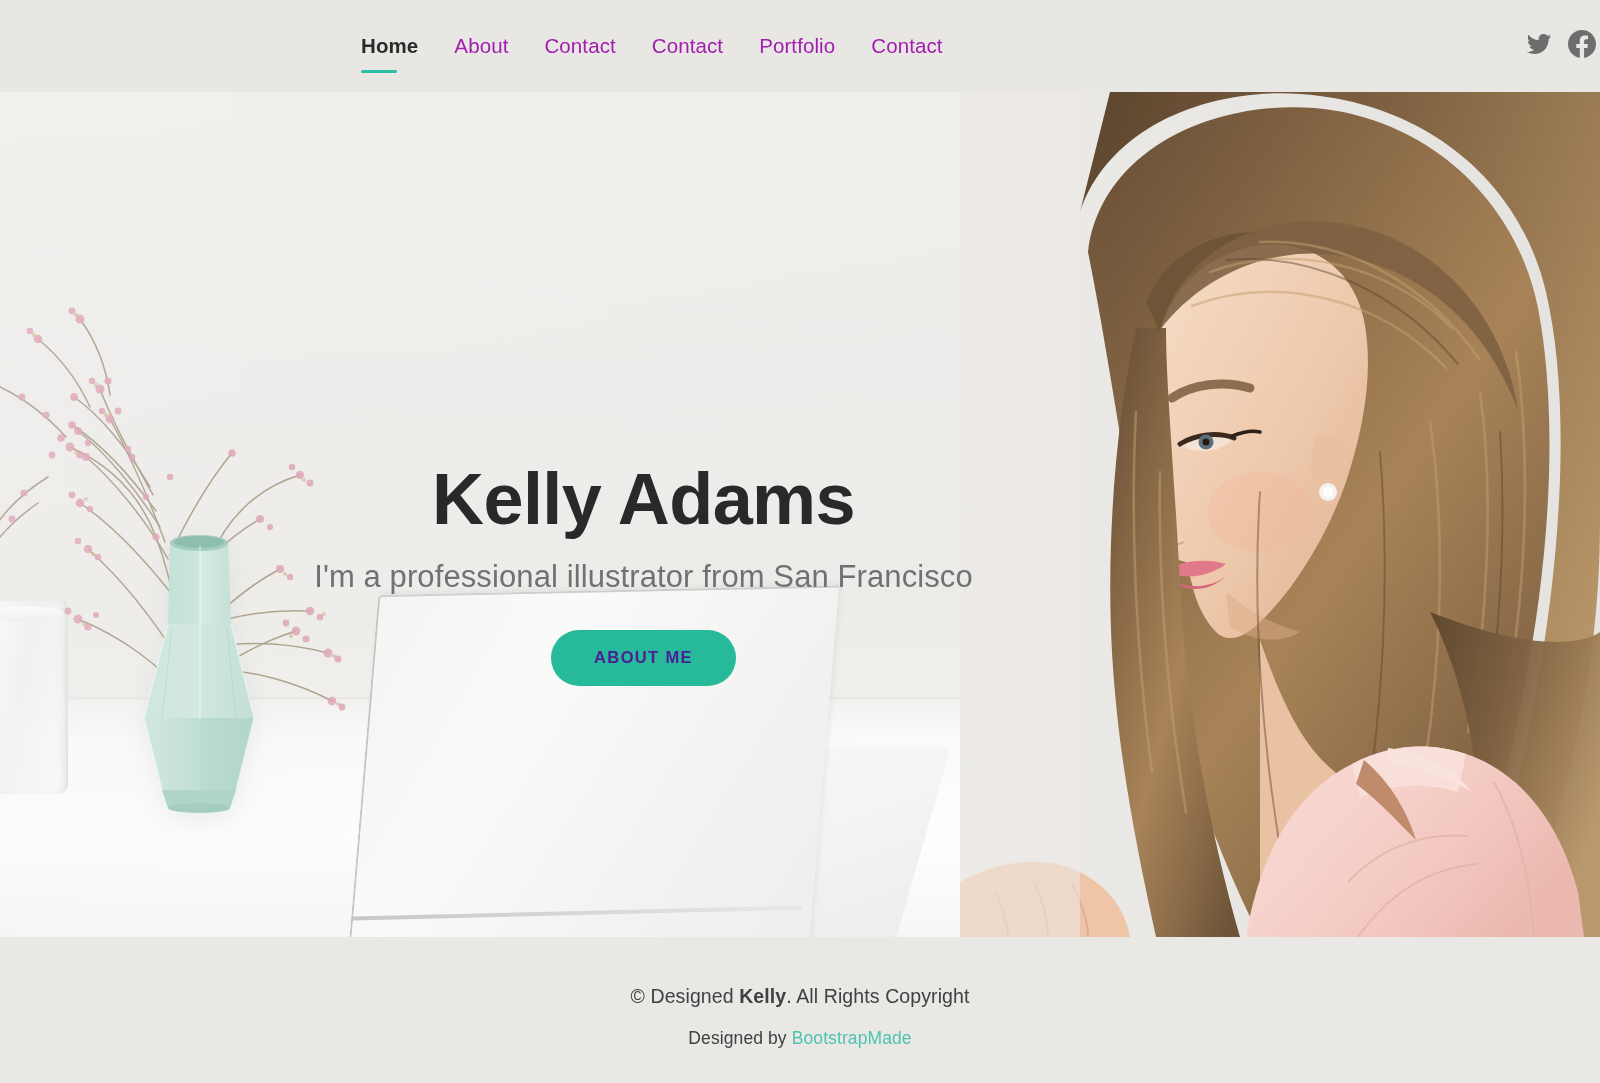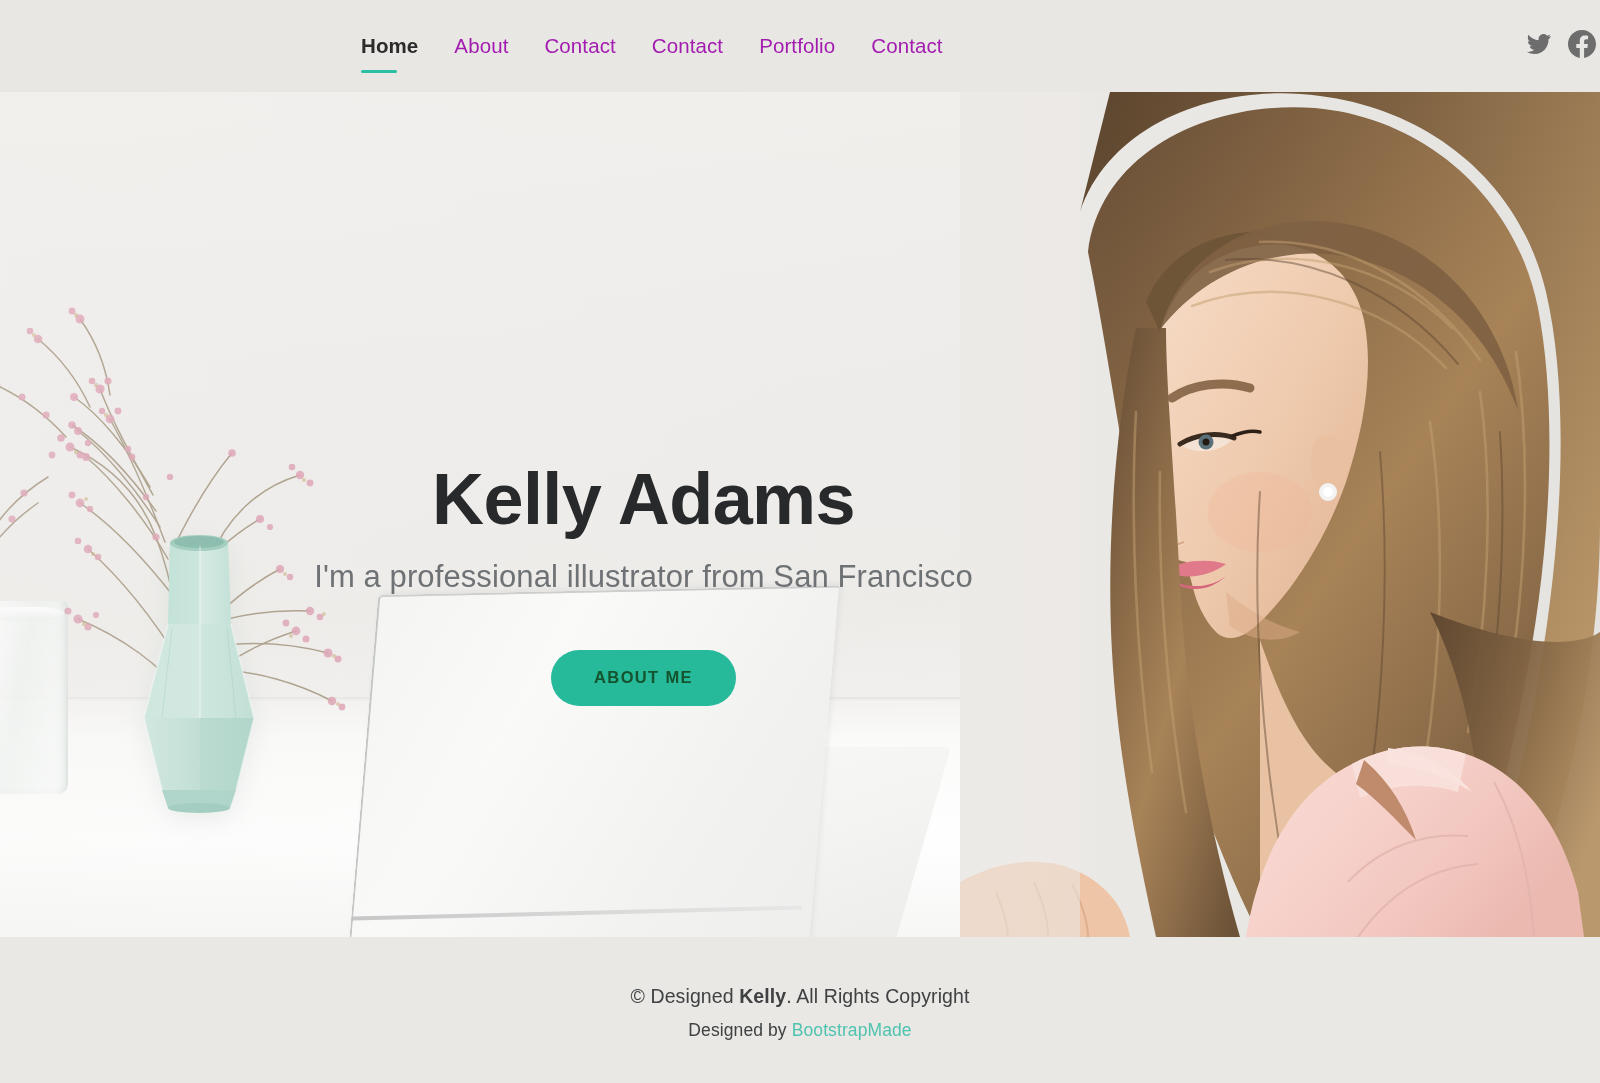--- a/index.html
+++ b/index.html
@@ -172,25 +172,25 @@
   .hero-subtitle {
     margin-top: 21px;
     font-size: 31px;
     color: #6f7275;
     font-weight: 400;
     letter-spacing: .1px;
     margin-left: -301px;
   }
   .hero-btn {
     display: inline-block;
-    margin-top: 55px;
+    margin-top: 35px;
     margin-left: -301px;
     padding: 18px 43px 19px;
     background: #26b99a;
-    color: #14532d;
+    color: #4c1d95;
     font-size: 16.5px;
     font-weight: 600;
     letter-spacing: 1.35px;
     border: none;
     border-radius: 50px;
     cursor: pointer;
     font-family: "Liberation Sans", sans-serif;
   }
 
   
@@ -203,21 +203,21 @@
     padding-top: 48px;
     z-index: 20;
   }
   .copyright {
     font-size: 19.5px;
     color: #3f4142;
     letter-spacing: .1px;
   }
   .copyright b { font-weight: 700; }
   .credits {
-    margin-top: 12px;
+    margin-top: 20px;
     font-size: 17.5px;
     color: #3f4142;
     letter-spacing: .1px;
   }
   .credits a { color: #4fc3b0; text-decoration: none; cursor: pointer; }
 </style>
 </head>
 <body>
 
 <header class="site-header">

